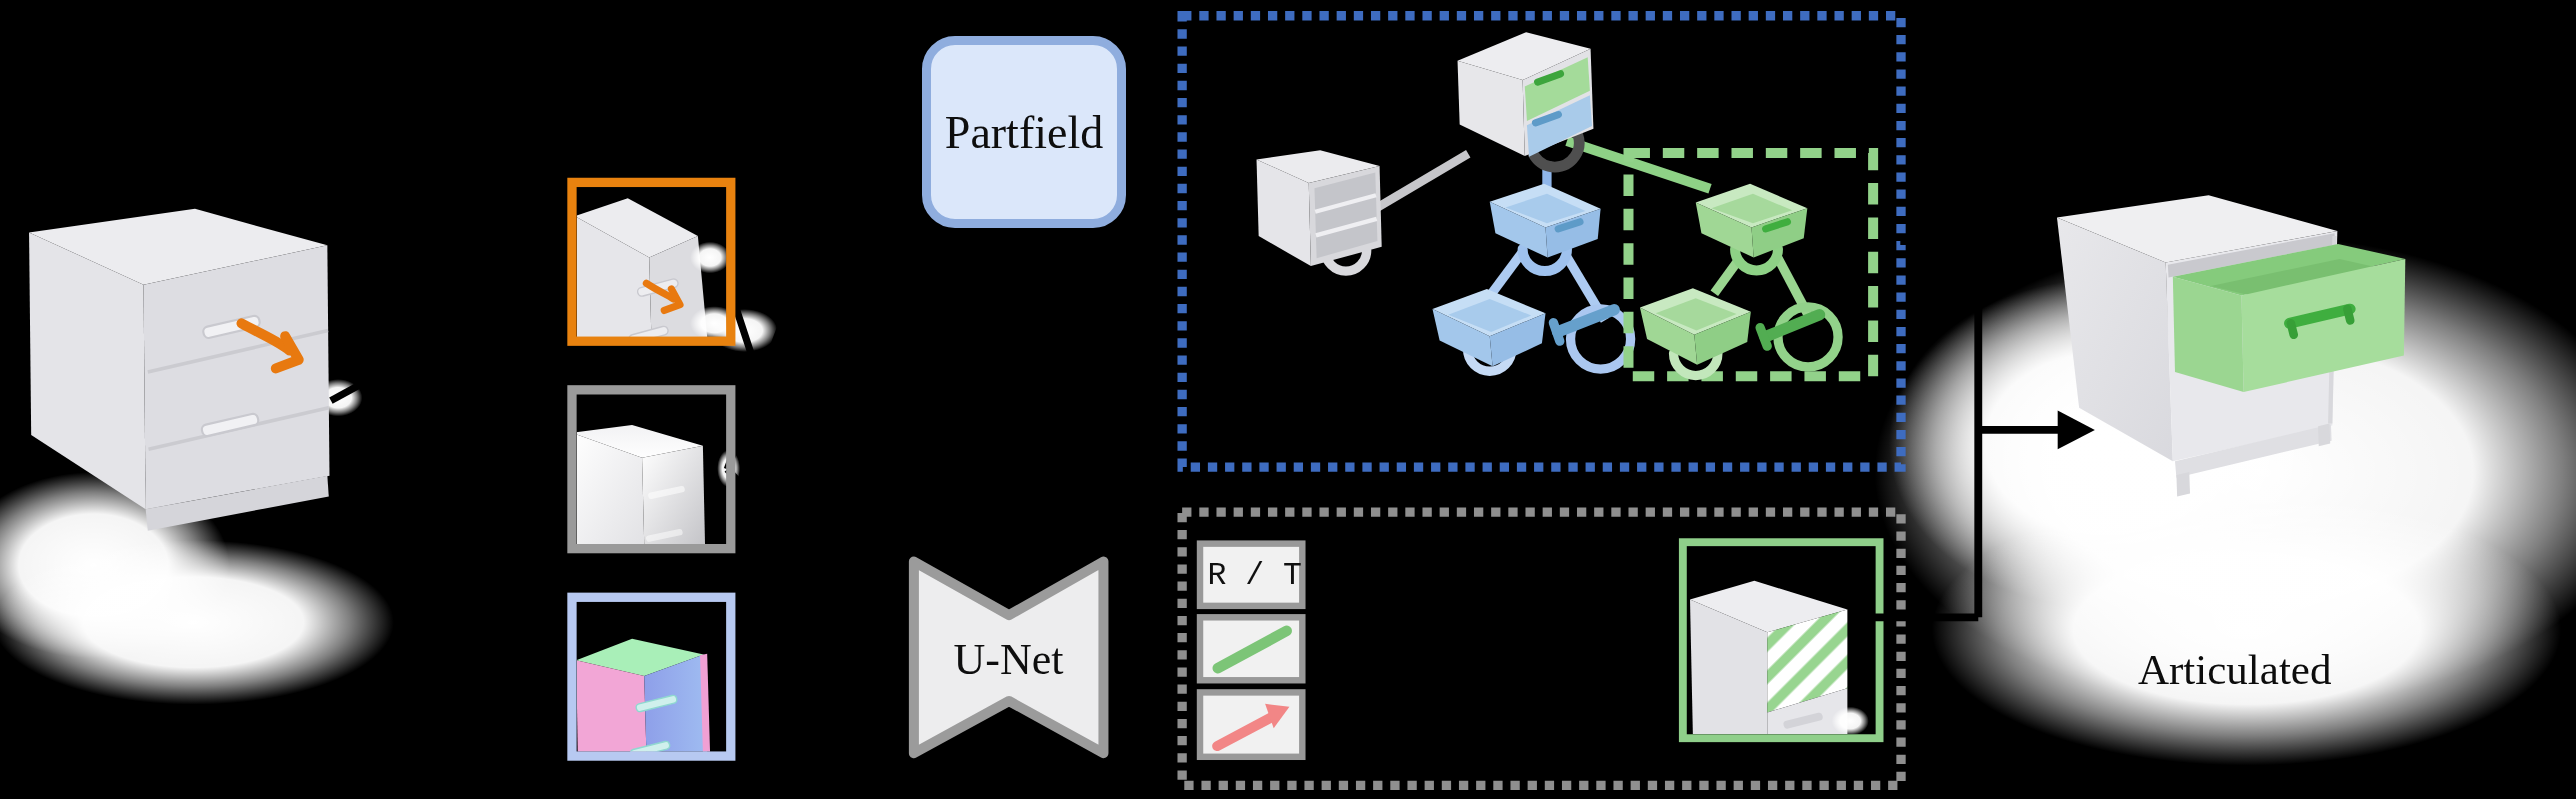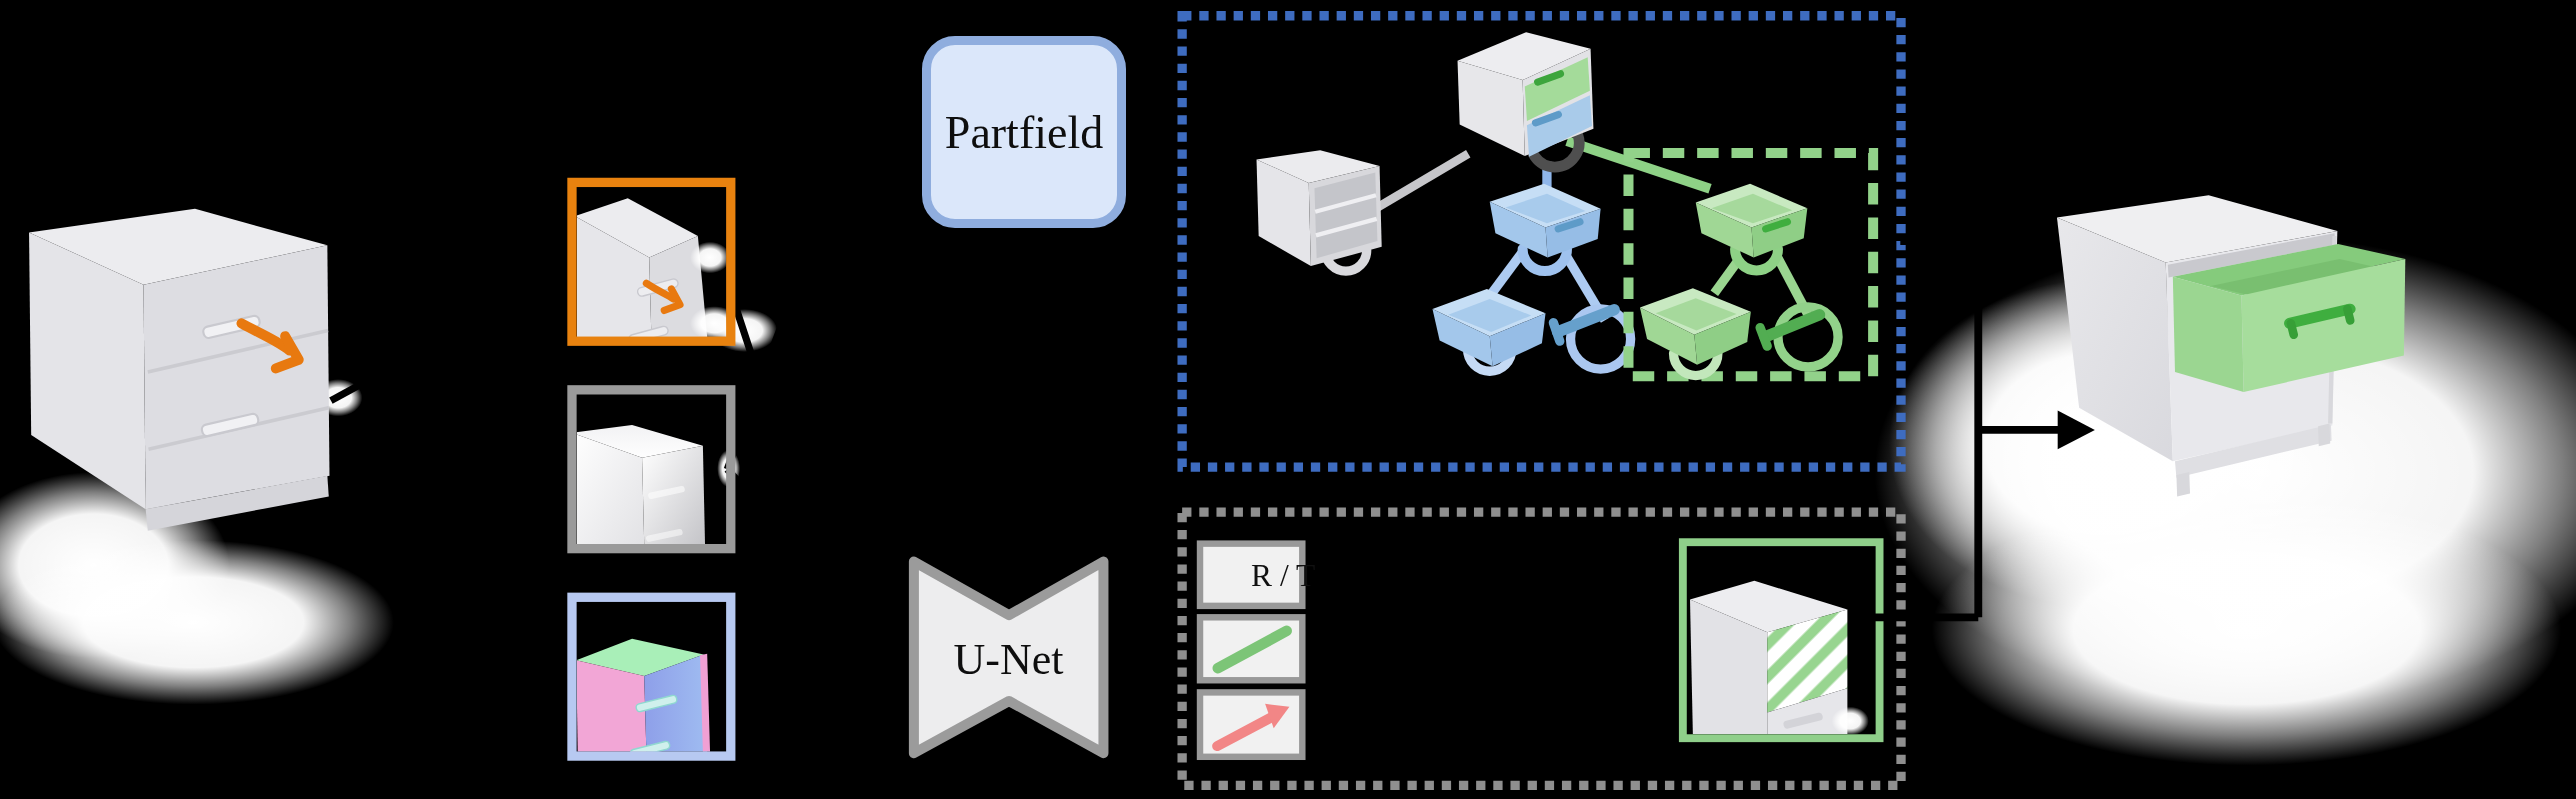--- a/index.html
+++ b/index.html
@@ -4,21 +4,21 @@
 <style>
   html,body{margin:0;padding:0;background:#000;}
   .stage{position:relative;width:2576px;height:799px;background:#000;overflow:hidden;
          font-family:"Liberation Serif","DejaVu Serif",serif;}
   .stage > svg{position:absolute;left:0;top:0;}
   .lbl{position:absolute;color:#111;}
   .partfield-box{left:894px;top:36px;width:204px;height:192px;background:#DBE7FA;
      border:9.3px solid #8FADDE;border-radius:33px;box-sizing:border-box;
      display:flex;align-items:center;justify-content:center;font-size:46px;color:#0e0e0e;margin-left:28px;}
   .unet-label{left:930px;top:634px;width:157px;font-size:44px;text-align:center;color:#0e0e0e;}
-  .rt-label{left:1251px;top:558px;width:102px;font-size:31.5px;text-align:left;color:#101010;}
+  .rt-label{left:1200px;top:558px;width:102px;font-size:31.5px;text-align:right;color:#101010;font-family:Liberation Mono, monospace;}
   .caption{left:2138px;top:645px;width:308px;font-size:43px;text-align:left;color:#0c0c0c;}
 </style>
 </head>
 <body>
 
 <div class="stage">
 
 <svg width="2576" height="799" viewBox="0 0 3600 1117">
   <defs>
     <radialGradient id="gHalo">
@@ -272,15 +272,16 @@
       <line x1="3281" y1="432" x2="3285" y2="448" stroke="#379F37" stroke-width="12" stroke-linecap="round"></line>
     </g>
   </g>
 </svg>
 
 <div class="lbl partfield-box">
   <span>Partfield</span>
 </div>
 <div class="lbl unet-label">U-Net</div>
 <div class="lbl rt-label">R / T</div>
+<div class="lbl caption">Articulated</div>
 
 </div>
 
 
 </body></html>

